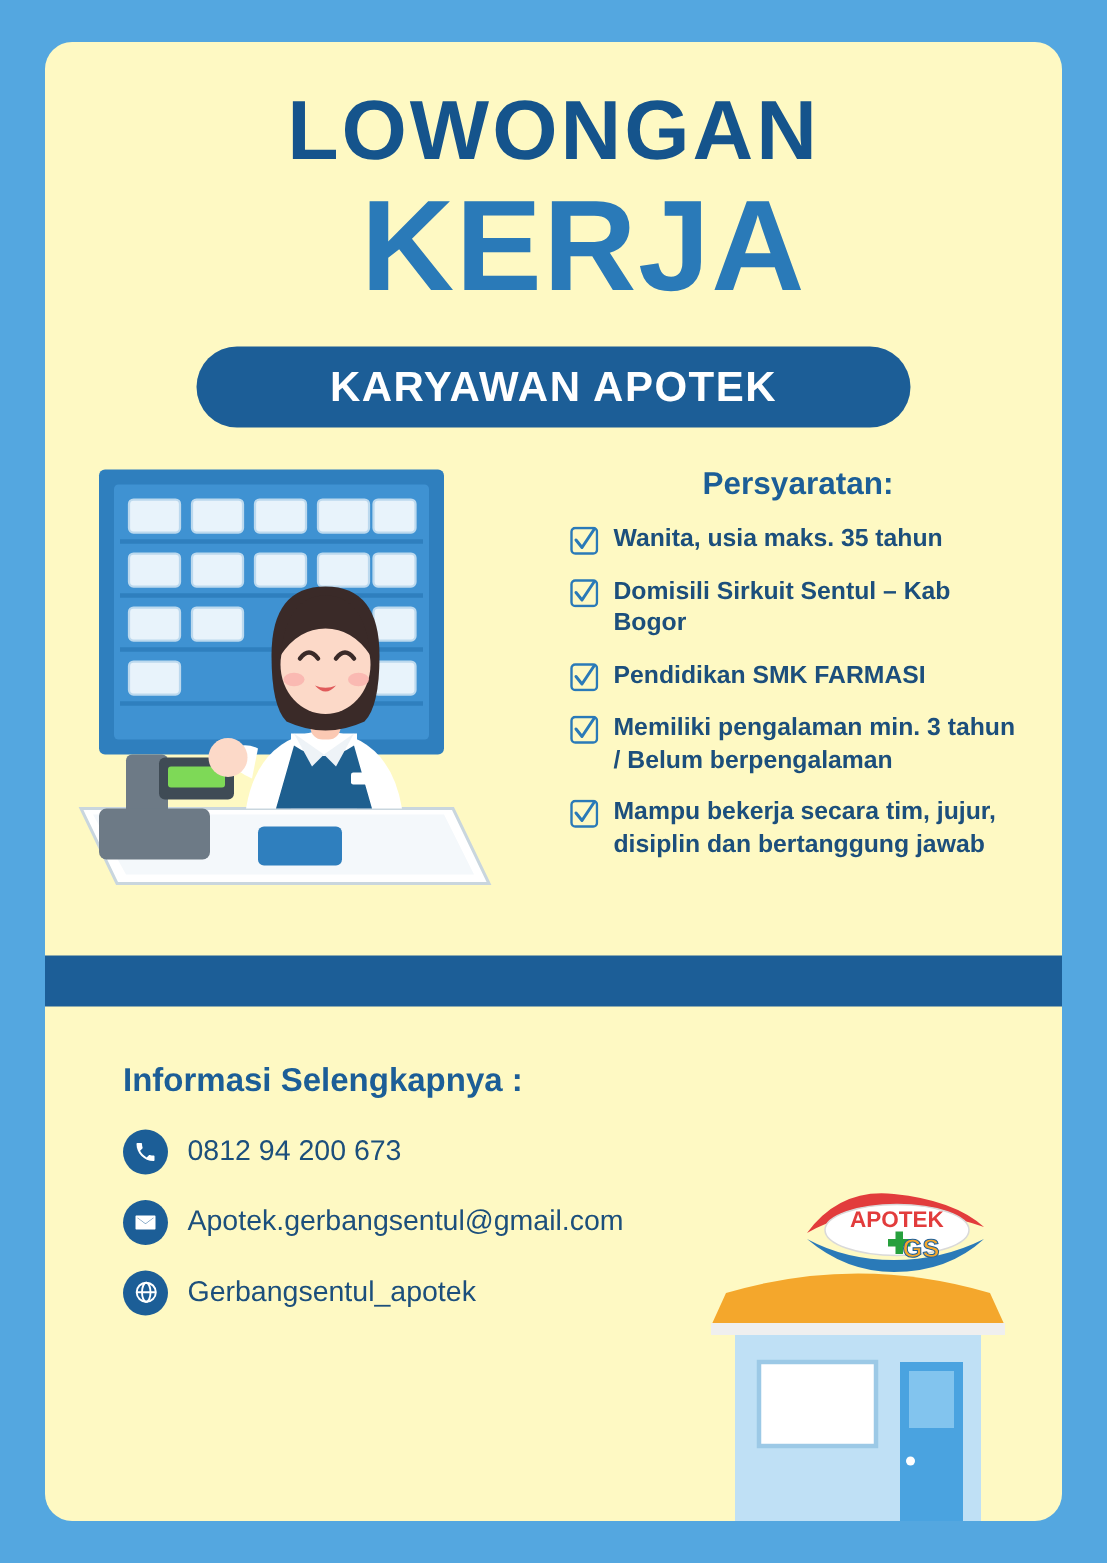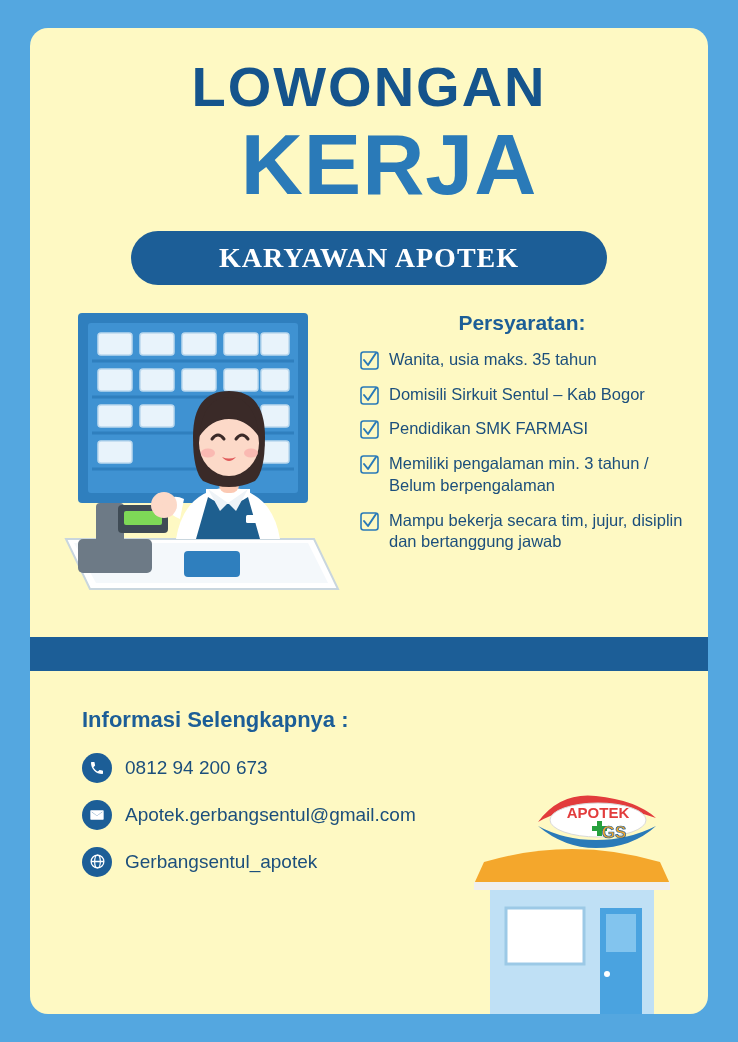--- a/index.html
+++ b/index.html
@@ -55,34 +55,34 @@
   }
   .subtitle-pill {
     margin: 24px auto 0 auto;
     width: 476px;
     height: 54px;
     background: #1c5e97;
     border-radius: 27px;
     display: flex;
     align-items: center;
     justify-content: center;
-    font-family: Liberation Serif, serif;
   }
   .subtitle-pill span {
     color: #ffffff;
     font-size: 28px;
     font-weight: bold;
     letter-spacing: 1px;
   }
 
   
   .middle {
     display: flex;
-    padding: 22px 24px 0 26px;
+    padding: 22px 24px 0 14px;
     flex: 0 0 auto;
+    gap: 32px;
   }
   .illus {
     position: relative;
     width: 290px;
     height: 300px;
     flex: 0 0 auto;
   }
   .illus svg { display: block; }
 
   .reqs {
@@ -94,20 +94,21 @@
     color: #1c5e97;
     font-size: 21px;
     font-weight: bold;
     text-align: center;
     margin-bottom: 14px;
   }
   .req-row {
     display: flex;
     align-items: flex-start;
     margin-bottom: 13px;
+    font-weight: bold;
   }
   .check-box {
     flex: 0 0 auto;
     width: 19px;
     height: 19px;
     margin-right: 10px;
     margin-top: 2px;
     position: relative;
   }
   .check-box svg { display: block; }

